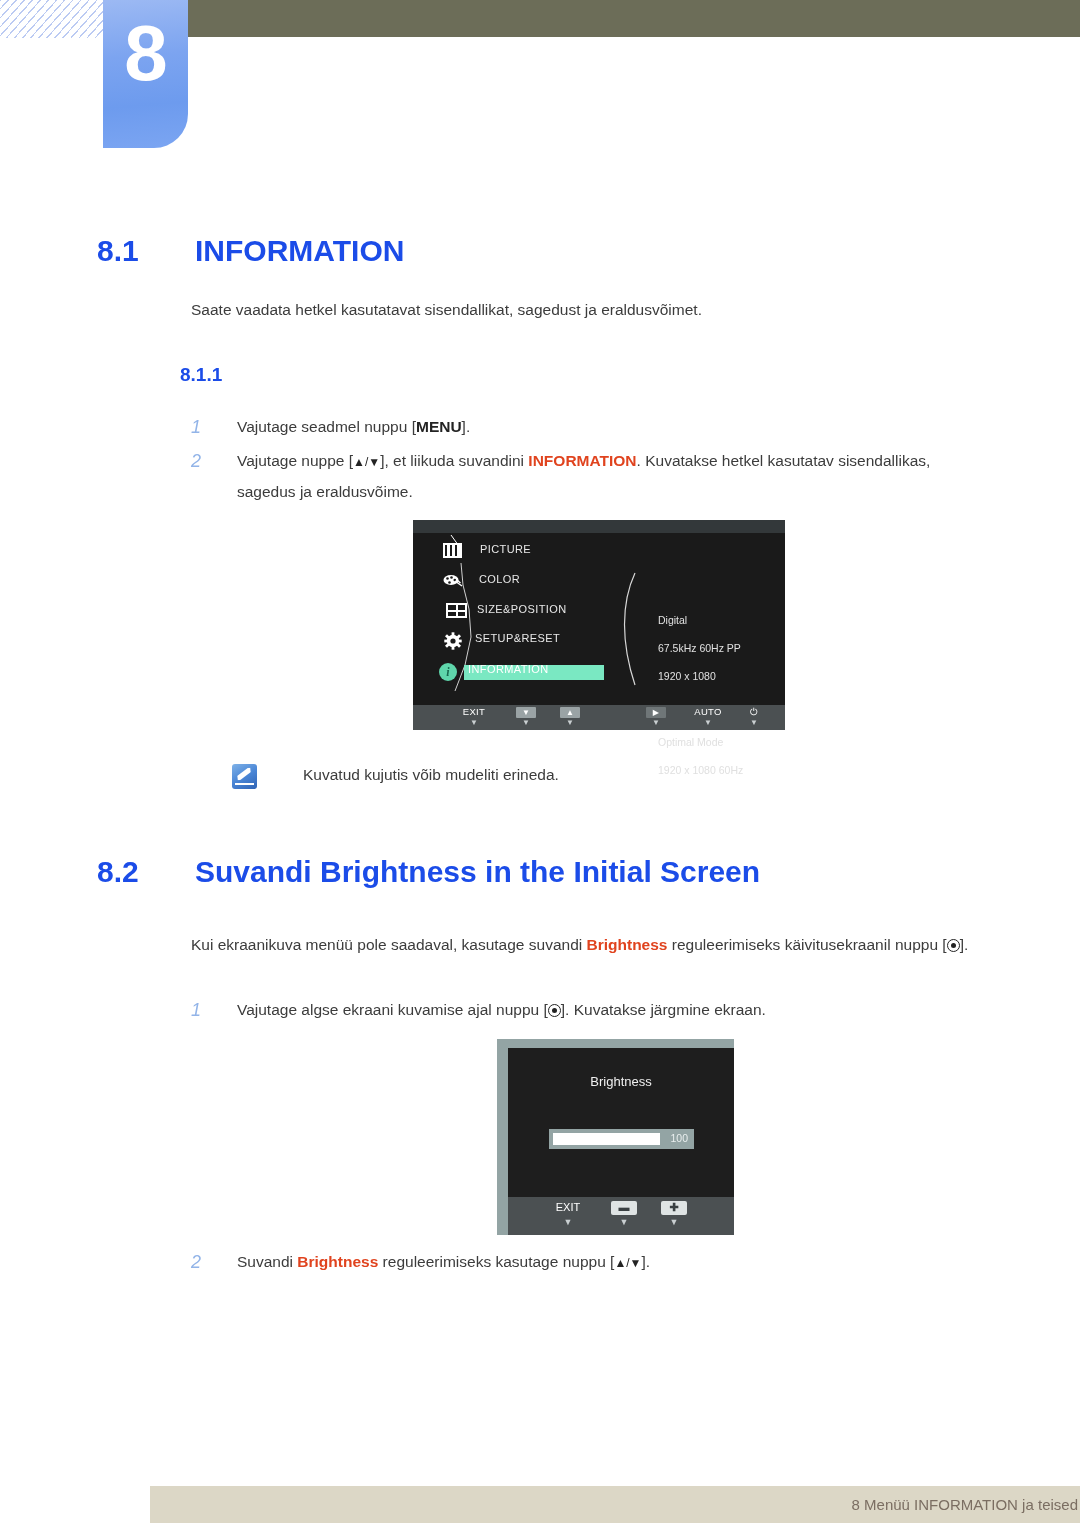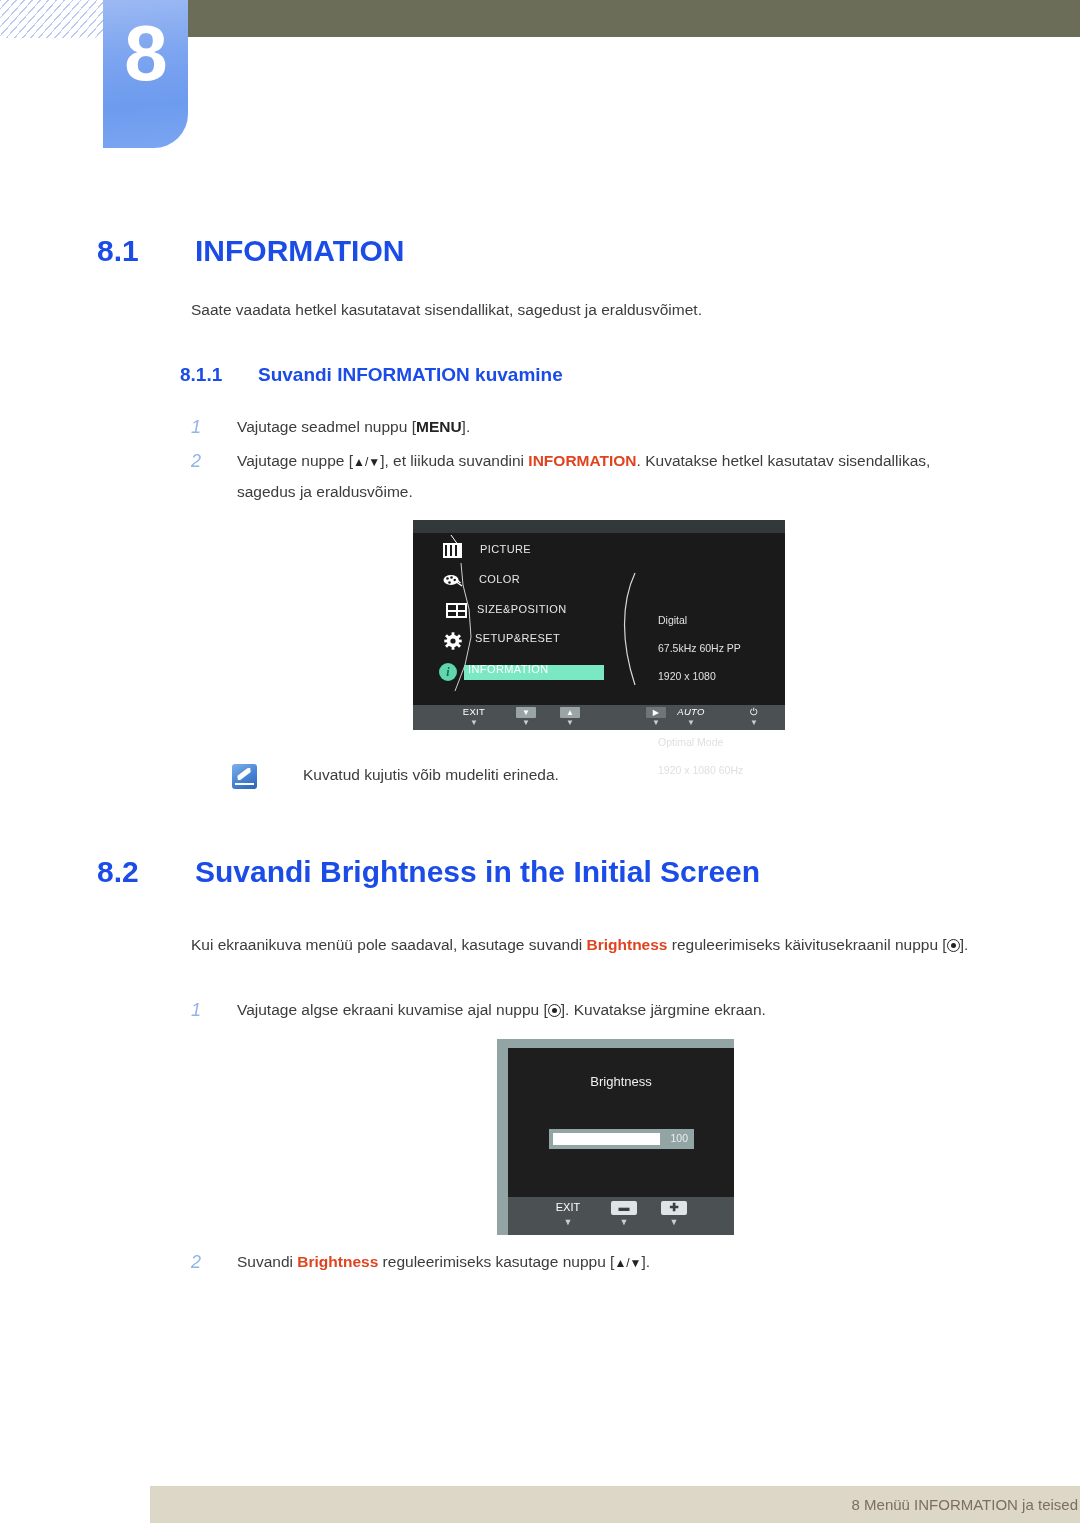--- a/index.html
+++ b/index.html
@@ -465,21 +465,20 @@
 
 <div class="h1-row" style="left:97px; top:218px;margin-top:16px;">
   <span class="h1-num">8.1</span>
   <span>INFORMATION</span>
 </div>
 
 <div class="body-text" style="left:191px; top:295px; width:800px;">Saate vaadata hetkel kasutatavat sisendallikat, sagedust ja eraldusvõimet.</div>
 
 <div class="h3-row" style="left:180px; top:364px;">
   <span class="h3-num">8.1.1</span>
-  <span>Suvandi INFORMATION kuvamine</span>
 </div>
 
 <div class="ol-item" style="left:191px; top:412px; width:800px;">
   <span class="ol-num">1</span>
   <span class="ol-body"><span>Vajutage seadmel nuppu [</span><span class="kw-bold">MENU</span><span>].</span></span>
 </div>
 
 <div class="ol-item" style="left:191px; top:446px; width:770px;">
   <span class="ol-num">2</span>
   <span class="ol-body"><span>Vajutage nuppe [</span><span class="arrow-pair">▲/▼</span><span>], et liikuda suvandini </span><span class="kw-red">INFORMATION</span><span>. Kuvatakse hetkel kasutatav sisendallikas, sagedus ja eraldusvõime.</span></span>
@@ -570,21 +569,21 @@
       <span class="tri">▼</span>
     </div>
     <div class="osd-btn" style="left:142px; width:30px;">
       <span class="glyph"><span class="keycap">▲</span></span>
       <span class="tri">▼</span>
     </div>
     <div class="osd-btn" style="left:228px; width:30px;">
       <span class="glyph"><span class="keycap keycap-dim">▶</span></span>
       <span class="tri">▼</span>
     </div>
-    <div class="osd-btn" style="left:255px; width:46px;font-style:italic;">
+    <div class="osd-btn" style="left:272px; width:46px;">
       <span class="glyph">AUTO</span>
       <span class="tri">▼</span>
     </div>
     <div class="osd-btn" style="left:326px; width:30px;">
       <span class="glyph">⏻</span>
       <span class="tri">▼</span>
     </div>
   </div>
 </div>
 

